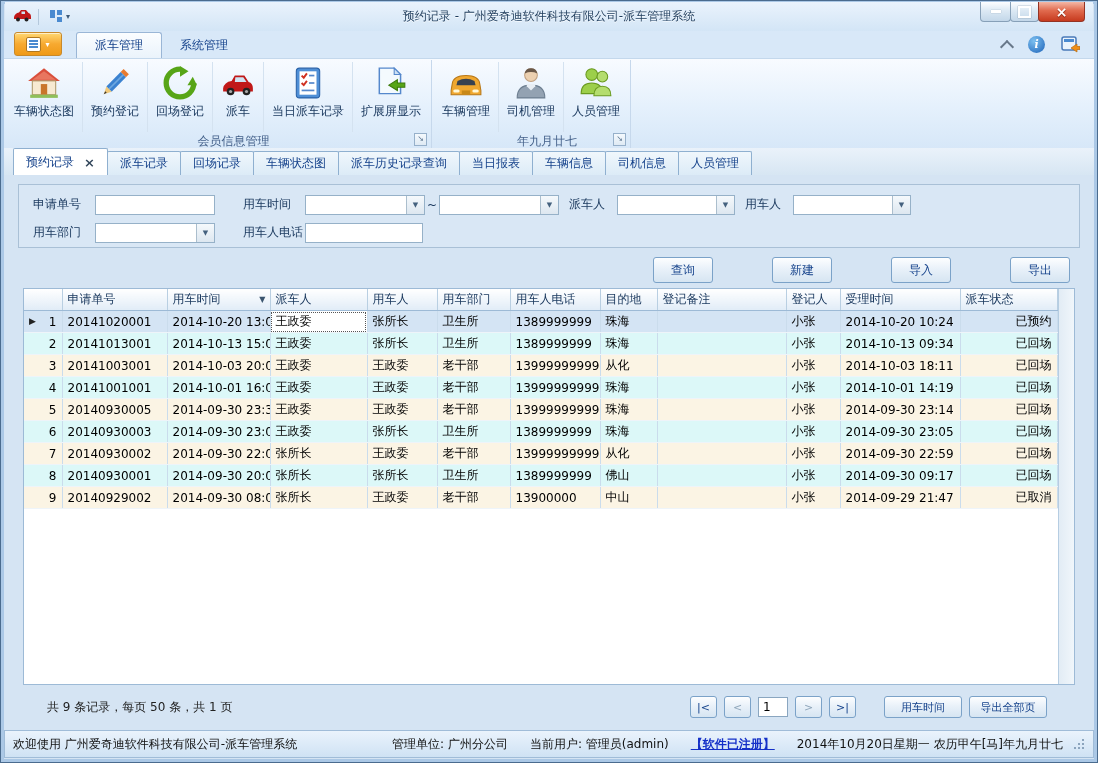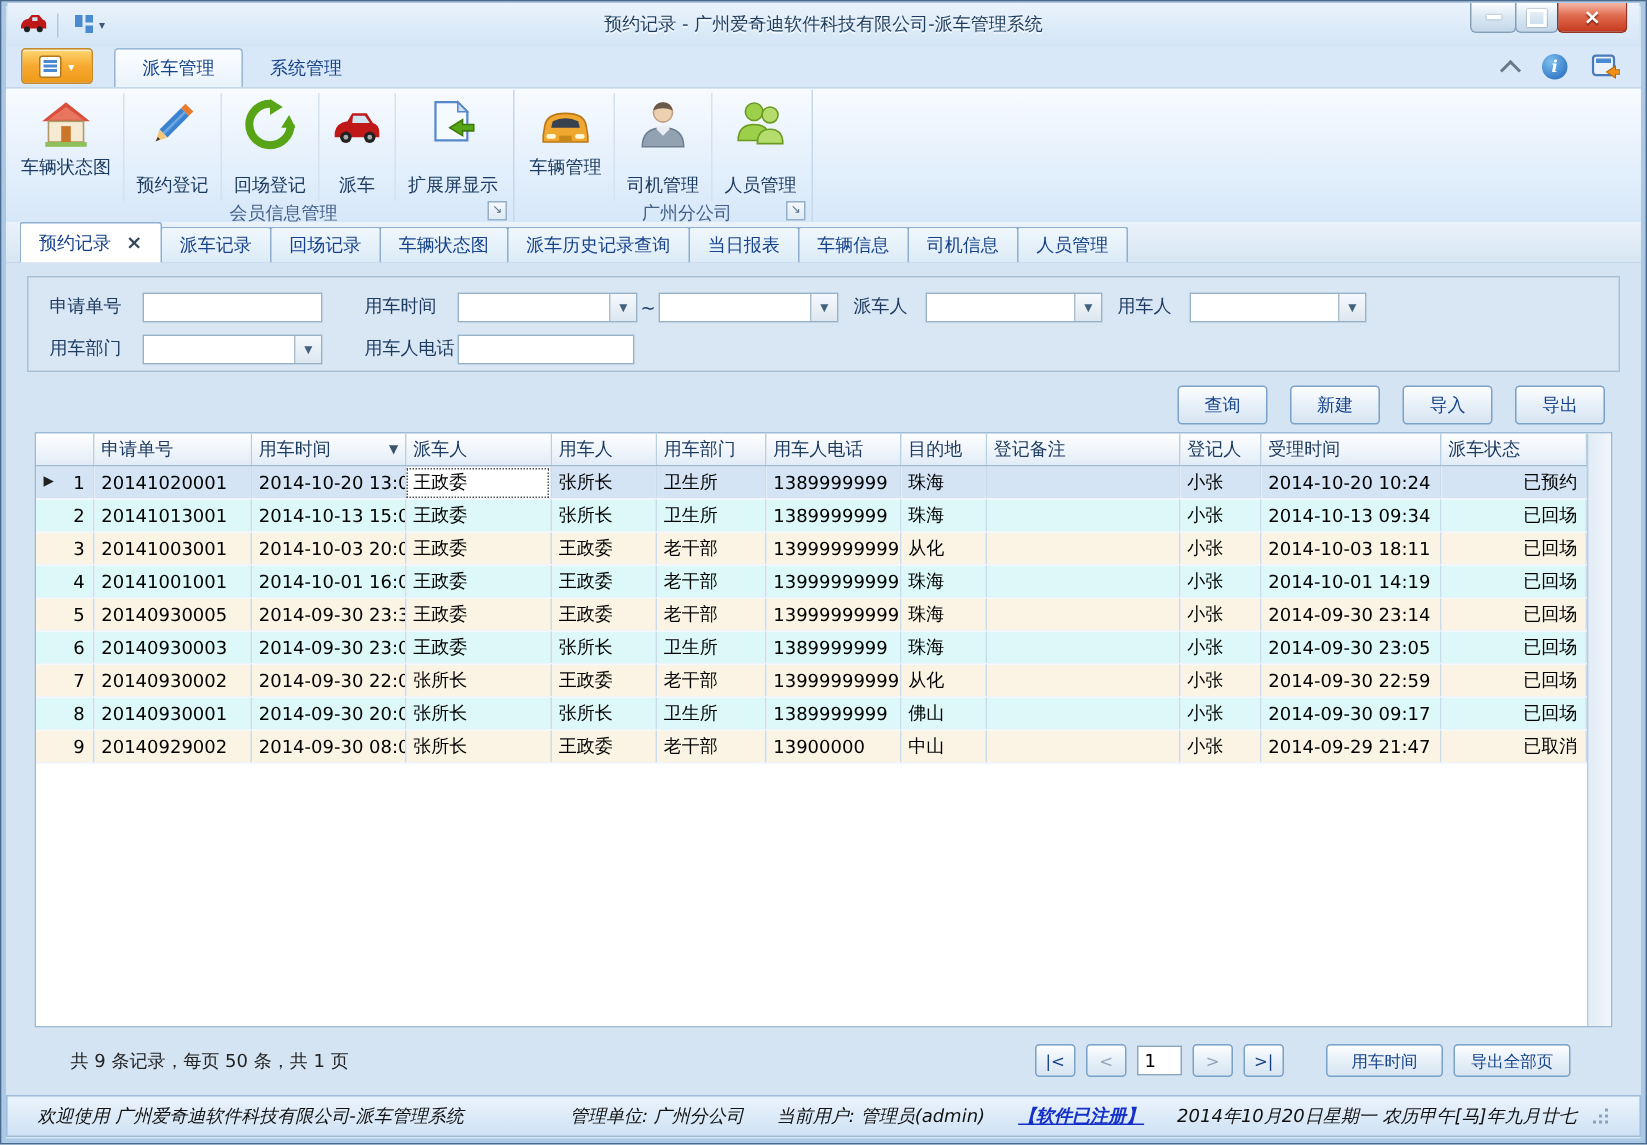--- a/index.html
+++ b/index.html
@@ -48,21 +48,21 @@
            color:#fff;font-family:"DejaVu Serif",serif;font-style:italic;font-weight:bold;
            display:flex;align-items:center;justify-content:center;font-size:11px;}
   
   .ribbon{position:absolute;top:57px;left:3px;right:3px;height:90px;
           background:linear-gradient(#f8fbff,#e4f0fc 55%,#d6e7f8);
           border-top:1px solid #c4d8ec;border-bottom:1px solid #bcd2e8;display:flex;padding-top:1px;}
   .rgroup{display:flex;flex-direction:column;border-right:1px solid #c6d8ec;}
   .rbuttons{flex:1;display:flex;align-items:stretch;padding:2px 2px 0 2px;}
   .rbtn{display:flex;flex-direction:column;align-items:center;justify-content:flex-start;
         padding:4px 8px 2px 8px;color:#1d3b60;white-space:nowrap;}
-  .rbtn + .rbtn{border-left:1px solid #d4e2f0;gap:12px;}
+  .rbtn + .rbtn{border-left:1px solid #d4e2f0;}
   .rbtn svg{width:34px;height:34px;margin-bottom:3px;}
   .rgroup-label{height:18px;display:flex;align-items:center;justify-content:center;
                 color:#44618a;position:relative;padding:0 18px;margin-left:32px;}
   .launcher{position:absolute;right:4px;bottom:4px;width:11px;height:11px;border:1px solid #96b0ca;
             background:linear-gradient(#f4f9fd,#dfeaf4);color:#5a7490;font-size:8px;line-height:9px;
             text-align:center;}
   
   .doctabs{position:absolute;top:147px;left:3px;right:3px;height:27px;display:flex;align-items:flex-end;
            background:linear-gradient(#eaf2fa,#d7e6f3);border-bottom:1px solid #8fb0d0;padding-left:9px;}
   .dtab{height:23px;line-height:23px;padding:0 12px;border:1px solid #8fb0d0;border-bottom:none;
@@ -80,21 +80,21 @@
   .tinput{height:20px;box-sizing:border-box;border:1px solid #96b1c8;background:#fff;flex:none;}
   .combo{height:20px;box-sizing:border-box;border:1px solid #96b1c8;background:#fff;position:relative;flex:none;}
   .combo .dd{position:absolute;right:0;top:0;bottom:0;width:17px;
              background:linear-gradient(#f5f9fc,#dde7f0);border-left:1px solid #abbecd;
              display:flex;align-items:center;justify-content:center;font-size:7px;color:#44617e;}
   .tilde{width:14px;text-align:center;color:#1d3b60;}
   .sp28{width:28px;}.sp10{width:10px;}
   .actionrow{position:absolute;top:82px;right:24px;display:flex;gap:15px;}
   .btn{min-width:60px;height:24px;box-sizing:border-box;border:1px solid #7ba2c8;border-radius:3px;
        background:linear-gradient(#fdfeff,#e9f1f9 45%,#d6e5f2);color:#15428b;
-       display:flex;align-items:center;justify-content:center;padding:12px 10px;}
+       display:flex;align-items:center;justify-content:center;padding:12px 10px;margin-left:44px;}
   
   .gridwrap{position:absolute;left:19px;right:19px;top:113px;bottom:43px;background:#fff;
             border:1px solid #9dbad6;overflow:hidden;}
   table.grid{border-collapse:collapse;table-layout:fixed;width:1033px;}
   table.grid th{height:21px;background:linear-gradient(#ffffff,#e1ecf7);color:#1d3b60;font-weight:normal;
       text-align:left;padding:0 5px;border-right:1px solid #b9cfe2;border-bottom:1px solid #9dbad6;
       overflow:hidden;white-space:nowrap;position:relative;}
   table.grid th .filtarrow{position:absolute;right:4px;top:6px;font-size:8px;color:#3a546e;}
   table.grid td{height:21px;padding:0 5px;border-right:1px solid #cadcec;border-bottom:1px solid #eef4f9;
       white-space:nowrap;overflow:hidden;color:#000;}
@@ -118,21 +118,21 @@
          background:linear-gradient(#fdfeff,#e9f1f9 45%,#d6e5f2);color:#15428b;font-size:11px;
          display:flex;align-items:center;justify-content:center;padding:0;}
   .pgbtn.dis{color:#8fa6ba;}
   .pg-input{width:30px;height:20px;box-sizing:border-box;border:1px solid #8aa6c0;background:#fff;
             padding:0 0 0 4px;font-size:12px;font-family:inherit;}
   .pg-export{min-width:78px;height:22px;}
   .pg-gap{width:14px;}
   
   .statusbar{position:absolute;left:3px;right:3px;bottom:4px;height:28px;box-sizing:border-box;
              background:linear-gradient(#eaf3fc,#cfe2f4);border:1px solid #a0bcd8;
-             display:flex;align-items:center;padding:0 20px;color:#111;font-style:italic;}
+             display:flex;align-items:center;padding:0 8px;color:#111;}
   .sb-spacer{flex:1;}
   .sb-item{margin-left:22px;white-space:nowrap;}
   .sb-registered{color:#1430c8;text-decoration:underline;font-weight:bold;}
   .sb-grip{width:12px;height:12px;margin-left:10px;position:relative;}
   .sb-grip::after{content:"";position:absolute;right:1px;bottom:1px;width:2px;height:2px;background:#8ba4bd;
       box-shadow:-4px 0 #8ba4bd,-8px 0 #8ba4bd,0 -4px #8ba4bd,-4px -4px #8ba4bd,0 -8px #8ba4bd;}
 </style>
 </head>
 <body>
 
@@ -227,20 +227,32 @@
               <path d="M13.5 10.5 h7.5 l3 4.5 h-11z" fill="#cfe4f2"></path>
               <circle cx="9" cy="24" r="3.6" fill="#222"></circle>
               <circle cx="9" cy="24" r="1.5" fill="#aaa"></circle>
               <circle cx="24" cy="24" r="3.6" fill="#222"></circle>
               <circle cx="24" cy="24" r="1.5" fill="#aaa"></circle>
             </svg>
           <span class="lbl">派车</span>
         </div>
         <div class="rbtn">
           <svg viewBox="0 0 32 32">
+              <rect x="5" y="2" width="22" height="28" rx="3" fill="#4f8fd6" stroke="#2a62a8"></rect>
+              <rect x="8" y="5" width="16" height="22" fill="#fff"></rect>
+              <path d="M10 9 l2 2 3-4" stroke="#d03020" stroke-width="1.8" fill="none"></path>
+              <path d="M10 16 l2 2 3-4" stroke="#d03020" stroke-width="1.8" fill="none"></path>
+              <line x1="17" y1="9" x2="22" y2="9" stroke="#5588cc" stroke-width="1.6"></line>
+              <line x1="17" y1="16" x2="22" y2="16" stroke="#5588cc" stroke-width="1.6"></line>
+              <line x1="10" y1="23" x2="22" y2="23" stroke="#5588cc" stroke-width="1.6"></line>
+            </svg>
+          <span class="lbl">当日派车记录</span>
+        </div>
+        <div class="rbtn">
+          <svg viewBox="0 0 32 32">
               <path d="M5 2 h14 l6 6 v18 H5z" fill="#f4fafe" stroke="#5588cc" stroke-width="1.4"></path>
               <path d="M19 2 l6 6 h-6z" fill="#cfe2f4" stroke="#5588cc"></path>
               <path d="M14 18 l8-5 v3 h7 v4 h-7 v3z" fill="#57a517" stroke="#3c7a0c"></path>
             </svg>
           <span class="lbl">扩展屏显示</span>
         </div>
       </div>
       <div class="rgroup-label">
         <span>会员信息管理</span>
         <span class="launcher">↘</span>
@@ -271,21 +283,21 @@
           <svg viewBox="0 0 32 32">
               <circle cx="12" cy="8" r="5.5" fill="#9ccf4a" stroke="#6a9a20"></circle>
               <path d="M2 26 q0-10 10-10 t10 10z" fill="#9ccf4a" stroke="#6a9a20"></path>
               <circle cx="22" cy="10" r="5" fill="#b4dd6e" stroke="#6a9a20"></circle>
               <path d="M14 28 q0-9 8-9 t8 9z" fill="#b4dd6e" stroke="#6a9a20"></path>
             </svg>
           <span class="lbl">人员管理</span>
         </div>
       </div>
       <div class="rgroup-label">
-        <span>广州分公司</span>
+        <span>年九月廿七</span>
         <span class="launcher">↘</span>
       </div>
     </div>
   </div>
 
   <div class="doctabs">
     <div class="dtab active">
       <span>预约记录</span>
       <span class="close-x">×</span>
     </div>

